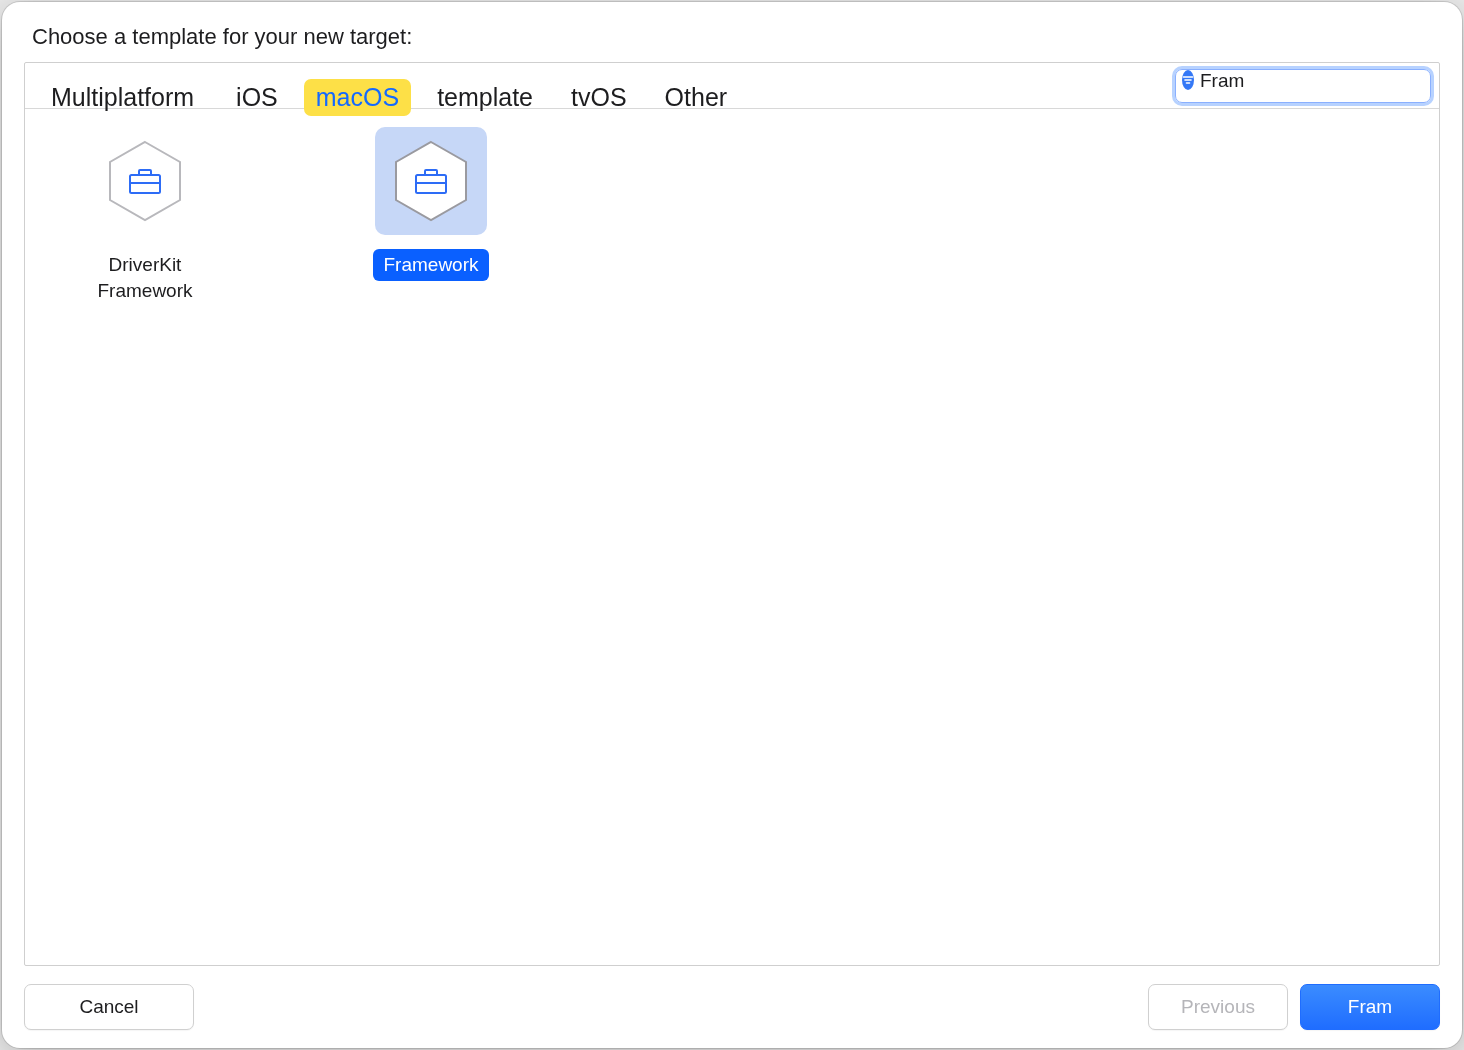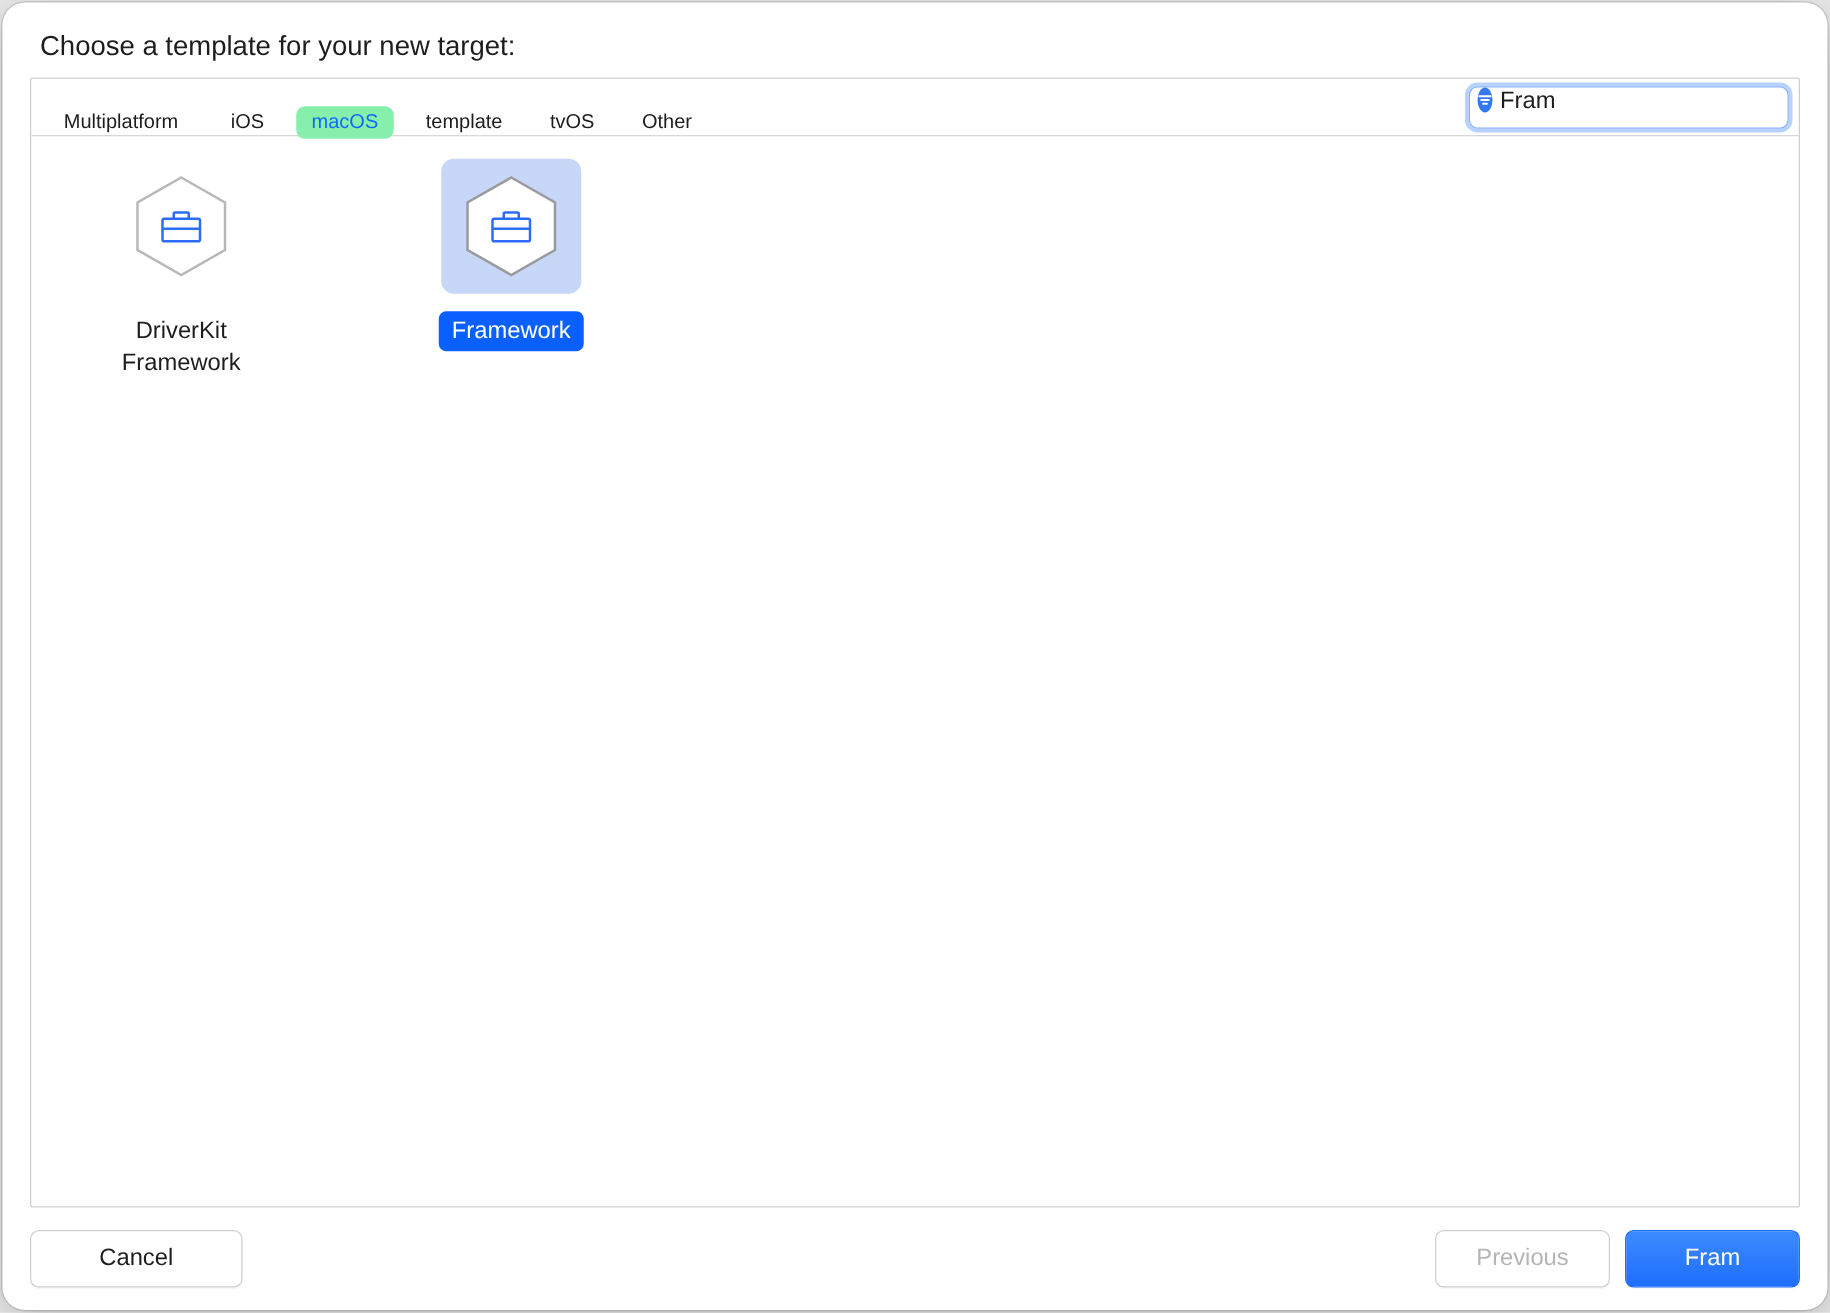--- a/index.html
+++ b/index.html
@@ -36,29 +36,29 @@
     }
     .tabbar {
       display: flex;
       align-items: center;
       height: 46px;
       border-bottom: 1px solid #d8d8d8;
       padding: 0 8px 0 14px;
       gap: 8px;
     }
     .tab {
-      font-size: 16px;
+      font-size: 25px;
       padding: 4px 12px;
       border-radius: 7px;
       color: #1d1d1f;
       cursor: default;
       margin-top: 24px;
     }
     .tab.selected {
-      background: #86efac;
+      background: #fde047;
       color: #1369ff;
     }
     .tab-spacer { flex: 1; }
     .search-wrap {
       display: flex;
       align-items: flex-start;
       width: 256px;
       height: 34px;
       border: 1px solid #bfbfbf;
       border-radius: 7px;
@@ -84,21 +84,21 @@
     .section-header {
       font-size: 20px;
       font-weight: 700;
       color: #8a8a8e;
       padding: 10px 0 10px 28px;
       border-bottom: 1px solid #e6e6e6;
       background: #fbfbfb;
     }
     .grid {
       display: flex;
-      gap: 64px;
+      gap: 86px;
       padding: 18px 20px;
       align-items: flex-start;
     }
     .template-item {
       display: flex;
       flex-direction: column;
       align-items: center;
       width: 200px;
       cursor: default;
     }

